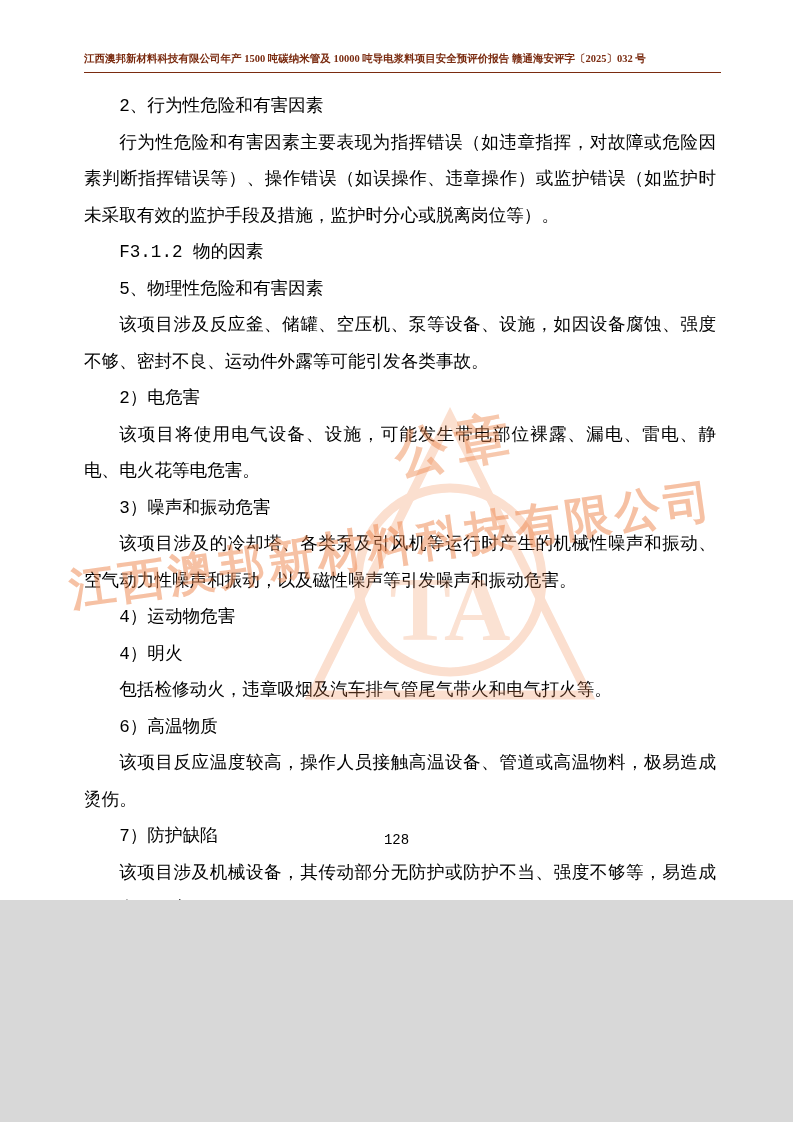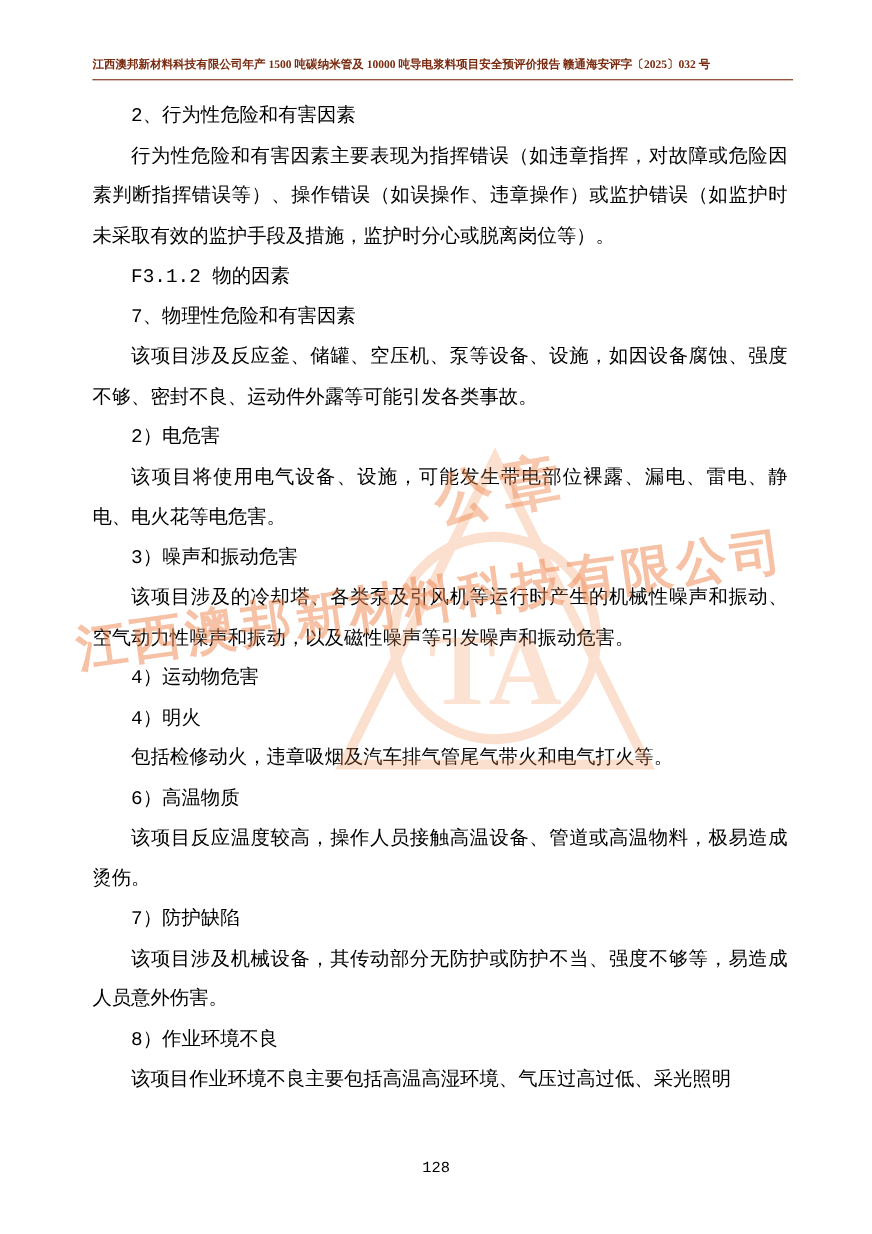--- a/index.html
+++ b/index.html
@@ -6,21 +6,21 @@
     margin: 0;
     padding: 0;
     background: #d8d8d8;
   }
   body {
     font-family: "Liberation Serif", "DejaVu Serif", serif;
   }
   .page {
     position: relative;
     width: 793px;
-    height: 1122px;
+    height: 900px;
     background: #ffffff;
     margin: 0 auto;
     overflow: hidden;
     box-sizing: border-box;
   }
   
   .header {
     position: absolute;
     top: 52px;
     left: 84px;
@@ -119,21 +119,21 @@
 
 <div class="page">
 
   <div class="header">江西澳邦新材料科技有限公司年产 1500 吨碳纳米管及 10000 吨导电浆料项目安全预评价报告 赣通海安评字〔2025〕032 号</div>
   <div class="header-rule"></div>
 
   <div class="content">
     <p>2、行为性危险和有害因素</p>
     <p>行为性危险和有害因素主要表现为指挥错误（如违章指挥，对故障或危险因素判断指挥错误等）、操作错误（如误操作、违章操作）或监护错误（如监护时未采取有效的监护手段及措施，监护时分心或脱离岗位等）。</p>
     <p>F3.1.2 物的因素</p>
-    <p>7、物理性危险和有害因素</p>
+    <p>5、物理性危险和有害因素</p>
     <p>该项目涉及反应釜、储罐、空压机、泵等设备、设施，如因设备腐蚀、强度不够、密封不良、运动件外露等可能引发各类事故。</p>
     <p>2）电危害</p>
     <p>该项目将使用电气设备、设施，可能发生带电部位裸露、漏电、雷电、静电、电火花等电危害。</p>
     <p>3）噪声和振动危害</p>
     <p>该项目涉及的冷却塔、各类泵及引风机等运行时产生的机械性噪声和振动、空气动力性噪声和振动，以及磁性噪声等引发噪声和振动危害。</p>
     <p>4）运动物危害</p>
     <p>4）明火</p>
     <p>包括检修动火，违章吸烟及汽车排气管尾气带火和电气打火等。</p>
     <p>6）高温物质</p>
     <p>该项目反应温度较高，操作人员接触高温设备、管道或高温物料，极易造成烫伤。</p>

